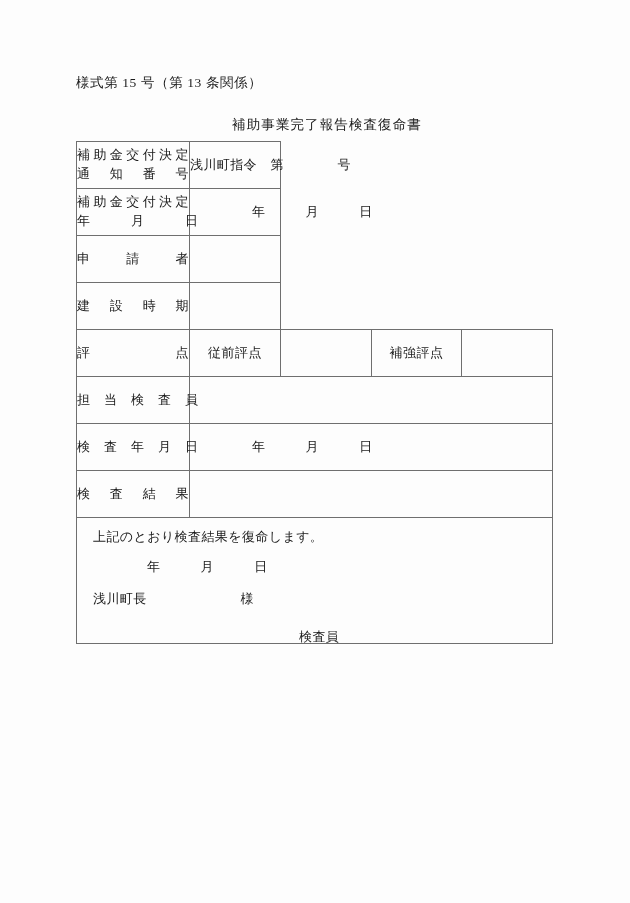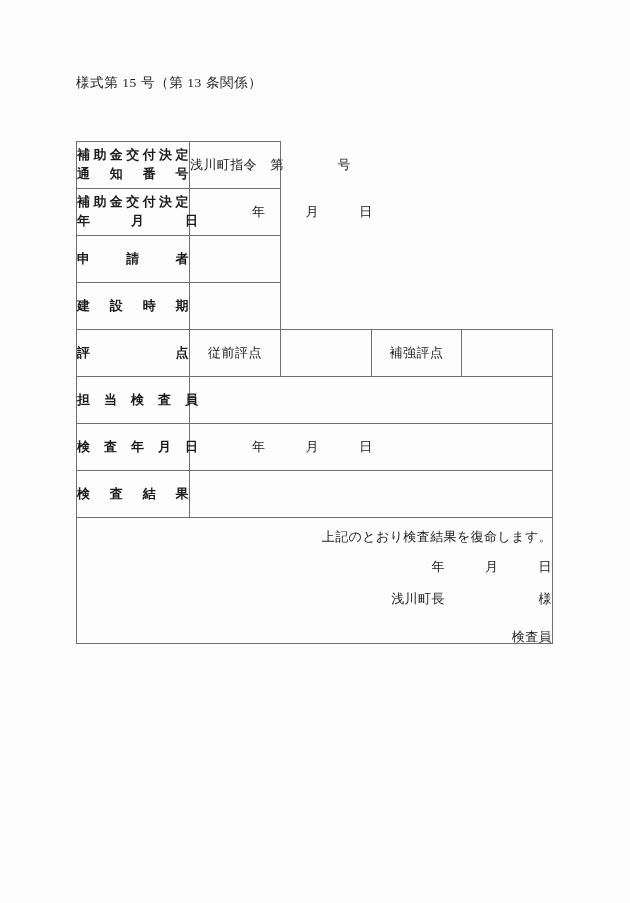--- a/index.html
+++ b/index.html
@@ -65,21 +65,20 @@
     text-align: center;
     line-height: 1.45;
     letter-spacing: 0.5px;
     padding: 0 6px;
   }
   .label-cell .spread {
     display: block;
     text-align: justify;
     text-align-last: justify;
     white-space: nowrap;
-    font-weight: bold;
   }
   .label-cell .two-line {
     display: block;
   }
 
   .value-cell {
     padding-left: 17px;
     letter-spacing: 0.4px;
     white-space: pre;
   }
@@ -105,34 +104,34 @@
   .footer-cell {
     height: 118px;
     vertical-align: top;
     padding: 12px 0 0 0 !important;
     font-size: 13px;
   }
   .footer-line {
     line-height: 1.0;
     white-space: pre;
     letter-spacing: 0.4px;
-    text-align: right;
   }
   .fl-statement { padding-left: 16px; margin-bottom: 17px; }
   .fl-date      { padding-left: 70px; margin-bottom: 19px; }
   .fl-addressee { padding-left: 16px; margin-bottom: 25px; }
   .fl-inspector { padding-left: 222px; }
 </style>
 </head>
 <body>
 
 <div class="page">
 
   <div class="form-no">様式第 15 号（第 13 条関係）</div>
 
+  <div class="doc-title">補助事業完了報告検査復命書</div>
 
   <table class="form-table">
     <tbody>
 
       <tr>
         <td class="label-cell">
           <span class="spread two-line">補助金交付決定</span>
           <span class="spread two-line">通　知　番　号</span>
         </td>
         <td class="value-cell">浅川町指令　第　　　　号</td>

